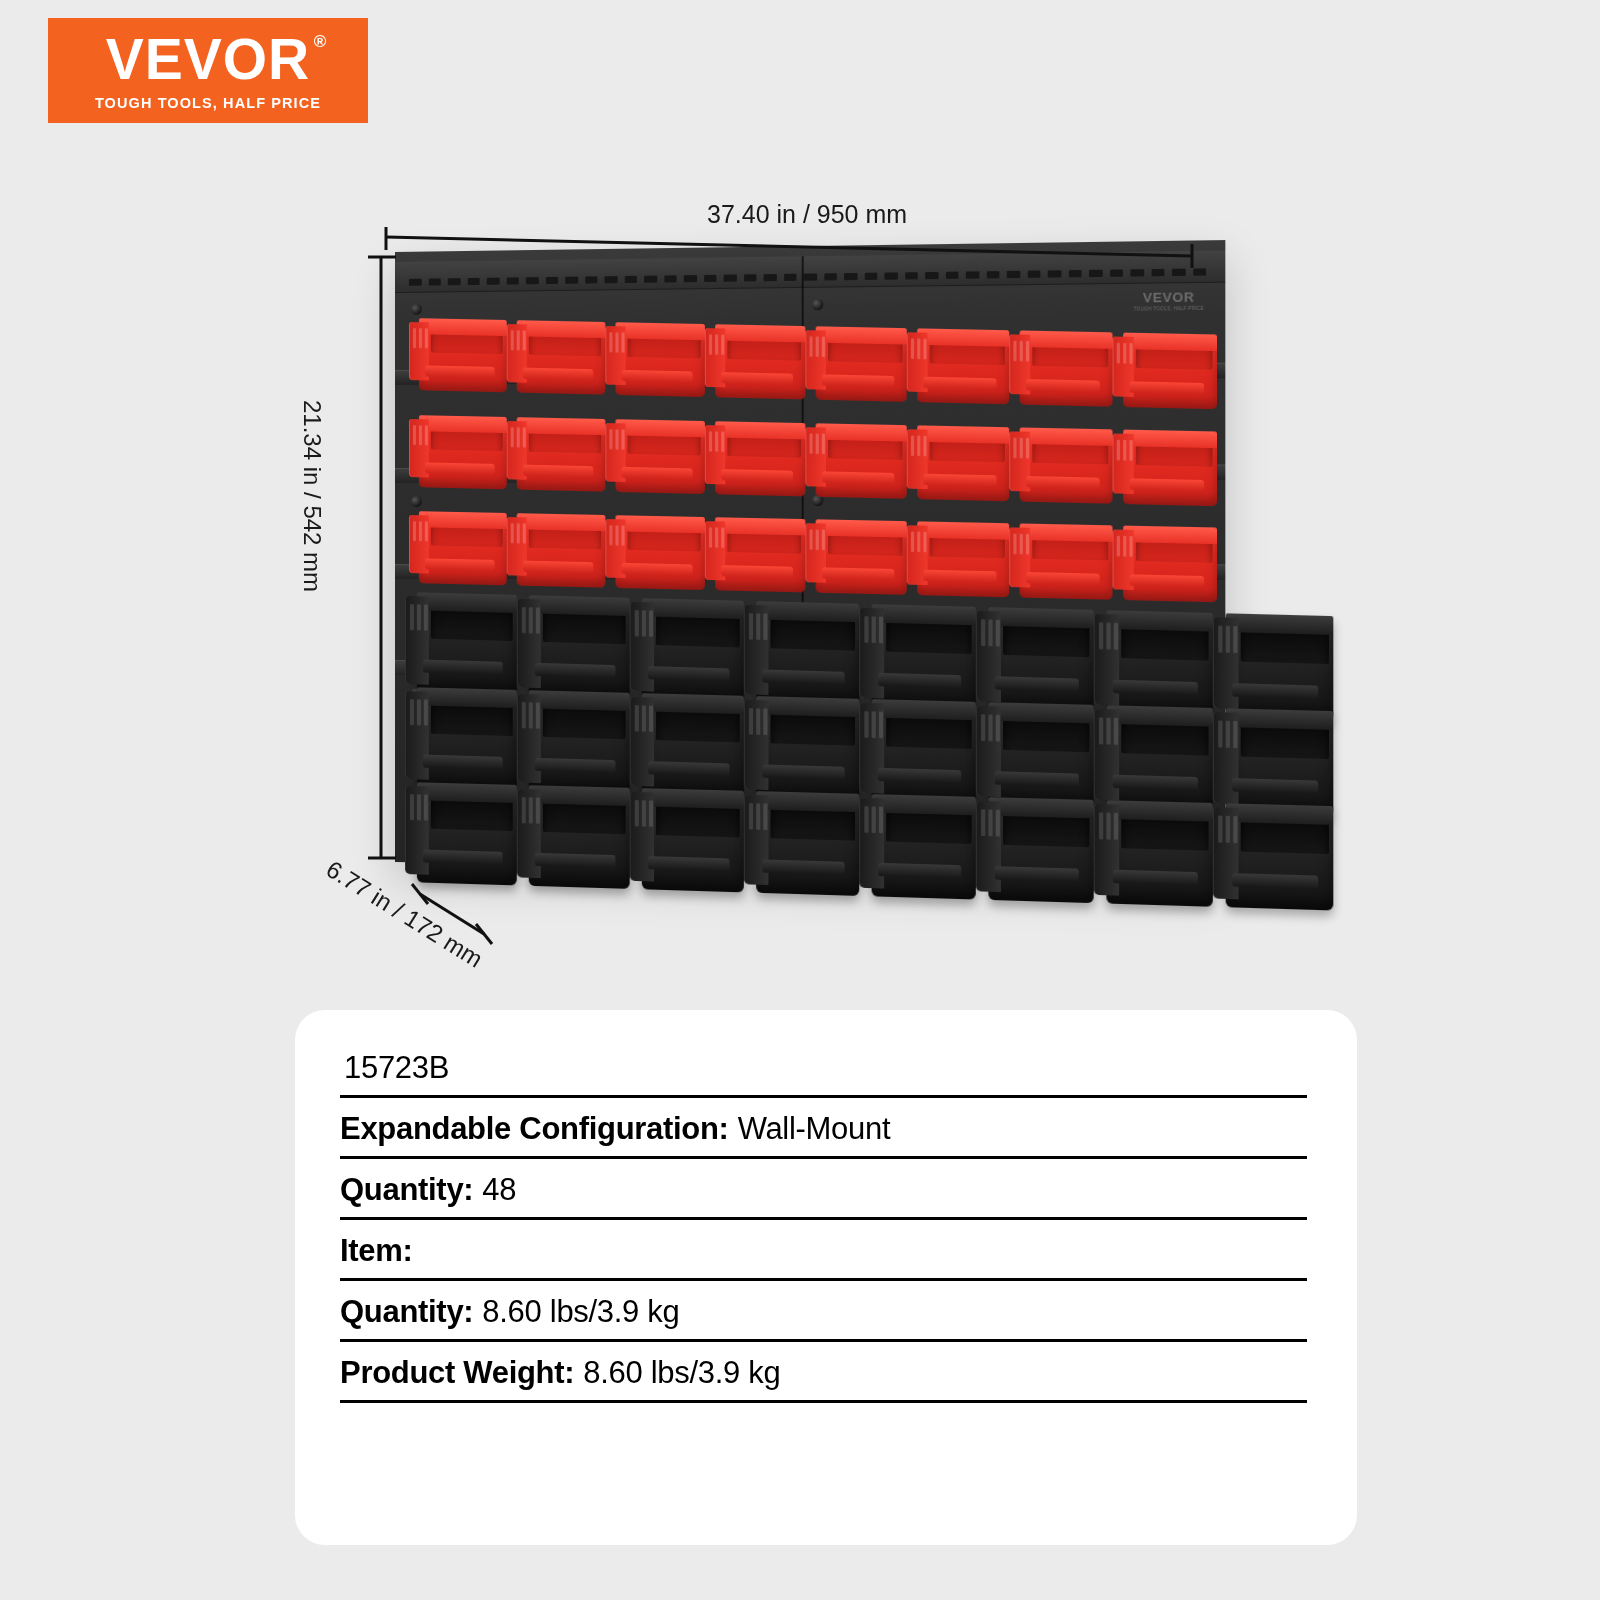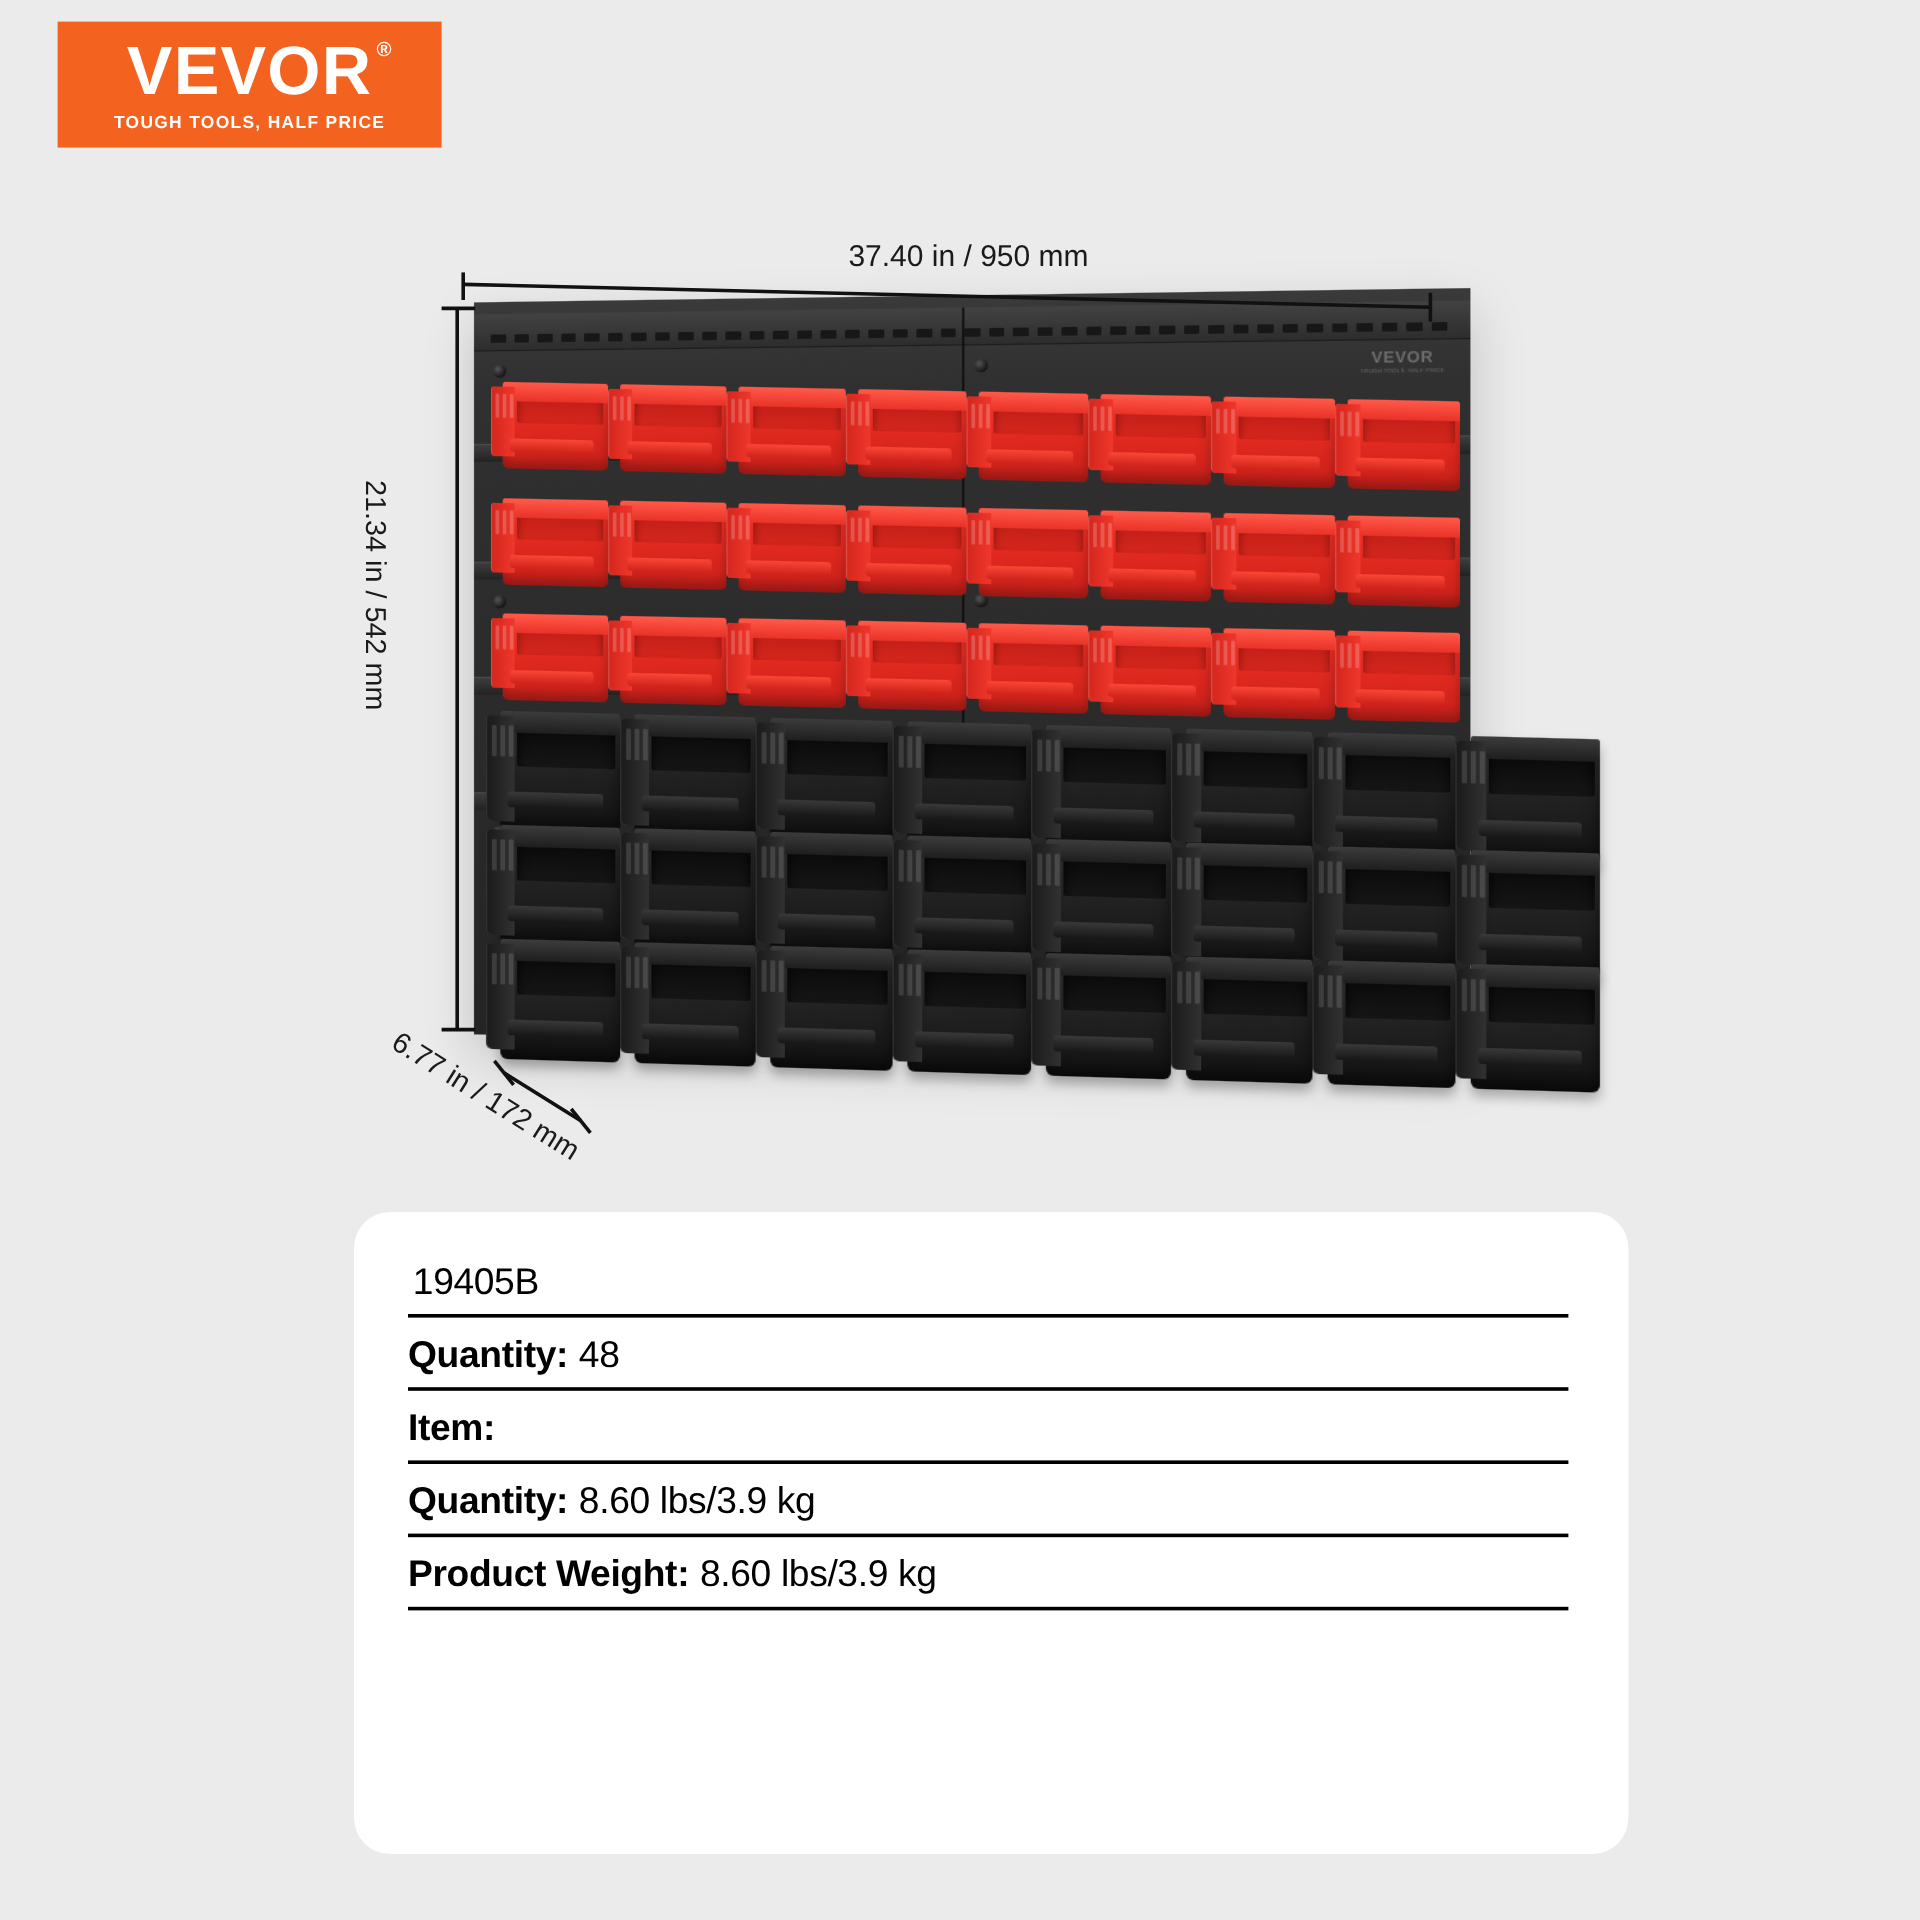--- a/index.html
+++ b/index.html
@@ -995,23 +995,27 @@
 
   <div class="dim-label dim-w-label">37.40 in / 950 mm</div>
   <div class="dim-label dim-h-label">21.34 in / 542 mm</div>
   <div class="dim-label dim-d-label">6.77 in / 172 mm</div>
 </div>
 
 <div class="spec-card">
 
 
   <div class="spec-row tight">
-    <span class="spec-value">19405B</span>
+    <span class="spec-value">15723B</span>
   </div>
 
+  <div class="spec-row">
+    <span class="spec-label">Expandable Configuration:</span>
+    <span class="spec-value">Wall-Mount</span>
+  </div>
 
   <div class="spec-row">
     <span class="spec-label">Quantity:</span>
     <span class="spec-value">48</span>
   </div>
 
   <div class="spec-row">
     <span class="spec-label">Item:</span>
   </div>
 

